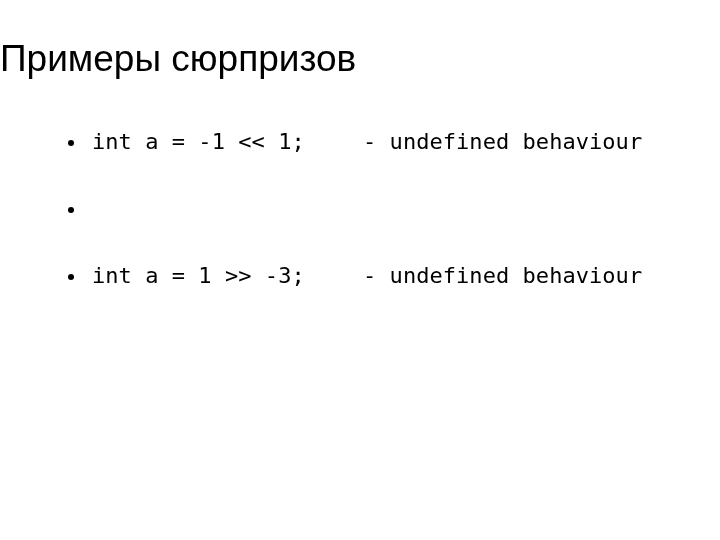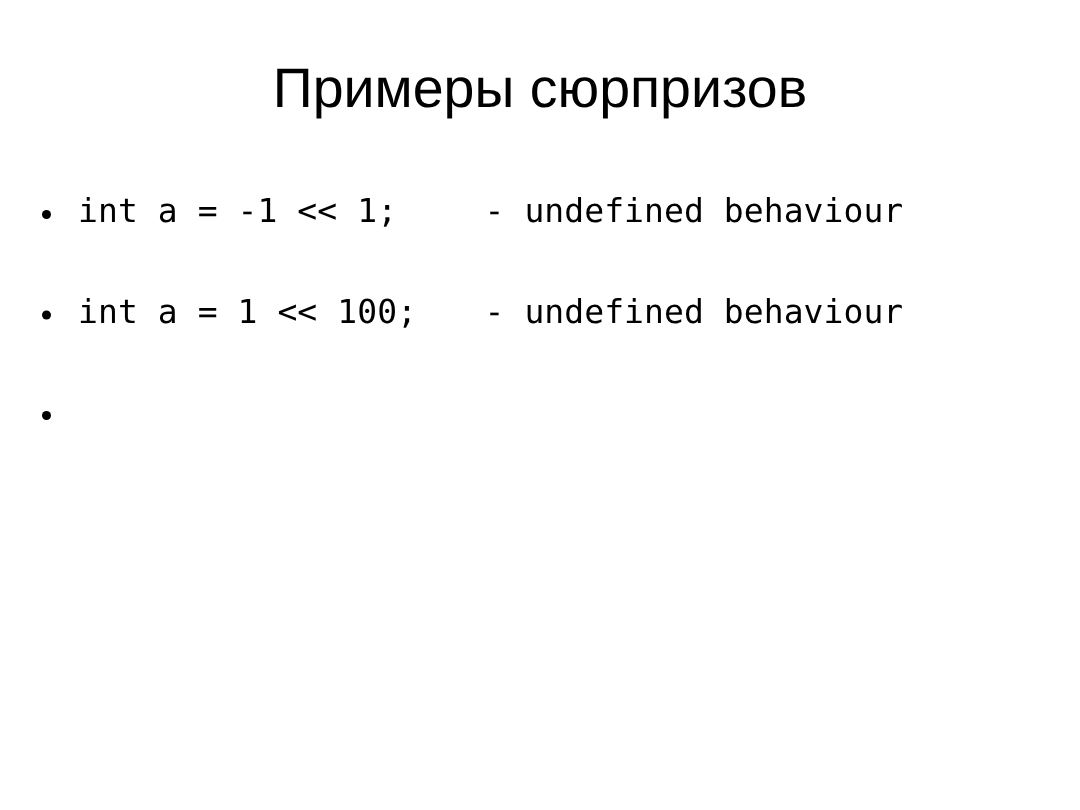--- a/index.html
+++ b/index.html
@@ -17,41 +17,40 @@
     position: relative;
     width: 720px;
     height: 540px;
     background: #ffffff;
   }
   .slide-title {
     position: absolute;
     top: 36px;
     left: 0;
     width: 720px;
-    text-align: center;
     font-family: "Liberation Sans", sans-serif;
     font-size: 37px;
     font-weight: 400;
     line-height: 46px;
     color: #000000;
     letter-spacing: 0px;
     white-space: nowrap;
   }
   .bullet-list {
     position: absolute;
     top: 127px;
     left: 0;
     width: 720px;
   }
   .bullet-row {
     position: relative;
     height: 67px;
     display: flex;
     align-items: flex-start;
-    padding-left: 28px;
+    padding-left: 68px;
   }
   .bullet-marker {
     flex: 0 0 auto;
     width: 24px;
     display: flex;
     align-items: center;
     justify-content: flex-start;
     height: 30px;
     padding-top: 1px;
   }
@@ -90,29 +89,29 @@
 
   <div class="bullet-list">
 
     <div class="bullet-row">
       <span class="bullet-marker">
         <span class="bullet-dot"></span>
       </span>
       <span class="bullet-text"><span class="code-col">int a = -1 &lt;&lt; 1;</span><span class="note-col">- undefined behaviour</span></span>
     </div>
 
-    <div class="bullet-row">
-      <span class="bullet-marker">
-        <span class="bullet-dot"></span>
-      </span>
-      <span class="bullet-text"><span class="code-col">int a = 1 &lt;&lt; 100;</span><span class="note-col">- undefined behaviour</span></span>
-    </div>
 
     <div class="bullet-row">
       <span class="bullet-marker">
         <span class="bullet-dot"></span>
       </span>
     </div>
 
+    <div class="bullet-row">
+      <span class="bullet-marker">
+        <span class="bullet-dot"></span>
+      </span>
+      <span class="bullet-text"><span class="code-col">int a = 1 &gt;&gt; -3;</span><span class="note-col">- undefined behaviour</span></span>
+    </div>
 
 
   </div>
 </div>
 
 </body></html>

